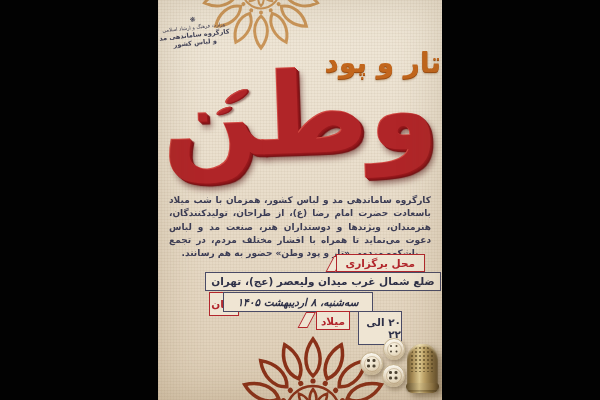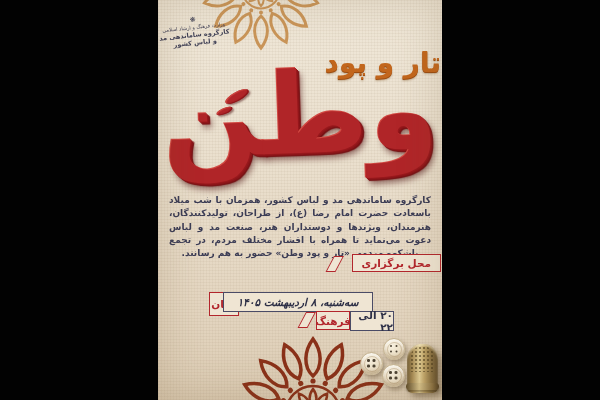--- a/index.html
+++ b/index.html
@@ -36,27 +36,27 @@
   .diac.d2{left:58px;top:108px;width:17px;height:6px;transform:rotate(-22deg);}
   .body-text{position:absolute;left:11px;right:11px;top:185px;font-size:9px;line-height:13.3px;
              font-weight:bold;color:#3b3c55;text-align:justify;text-align-last:center;}
   .bx{position:absolute;display:flex;align-items:center;justify-content:center;
       background:var(--box-cream,#efe5d3);border:1px solid #4a4b66;color:#2e3047;
       font-weight:bold;font-size:10.5px;box-sizing:border-box;}
   .bx.red{border-color:var(--accent-red,#b2262c);color:var(--accent-red,#b2262c);}
   .tail{position:absolute;background:var(--box-cream,#efe5d3);border:1px solid var(--accent-red,#b2262c);
         transform:skewX(-28deg);transform-origin:top right;box-sizing:border-box;}
   .r1-tail{left:176px;top:256px;width:10px;height:16px;}
-  .r1{left:auto;right:1px;top:254px;height:18px;padding:0 9px;}
+  .r1{left:auto;right:17px;top:254px;height:18px;padding:0 9px;}
   .r2{left:47px;right:1px;top:271.5px;height:19px;}
   .r3l{left:51px;top:291.5px;width:30px;height:24px;}
   .r3v{left:65px;top:291.5px;width:150px;height:20px;font-style:italic;}
   .r4-tail{left:148px;top:312px;width:10px;height:16px;}
   .r4l{left:158px;top:311px;width:34px;height:19px;}
-  .r4v{left:192px;top:311px;width:44px;height:20px;}
+  .r4v{left:200px;top:311px;width:44px;height:34px;}
   .btn{position:absolute;border-radius:50%;
        background:radial-gradient(circle at 38% 32%, #f8f1e0, #e9dcc2 62%, #d5c29e);
        border:1px solid #c6b593;
        box-shadow:inset 0 2px 3px rgba(255,255,255,.75), inset 0 -2px 3px rgba(140,110,70,.4),
                   2px 3px 4px rgba(80,60,30,.4);}
   .btn::before{content:"";position:absolute;width:2.6px;height:2.6px;border-radius:50%;background:#4e4434;
        left:calc(50% - 4.2px);top:calc(50% - 4.2px);
        box-shadow:5.5px 0 0 #4e4434, 0 5.5px 0 #4e4434, 5.5px 5.5px 0 #4e4434;}
   .btn::after{content:"";position:absolute;inset:2.5px;border:1px solid rgba(150,120,80,.35);border-radius:50%;}
   .b1{left:202px;top:352px;width:21px;height:21px;}
@@ -134,24 +134,25 @@
     <div class="brand">تار و پود</div>
 
     <div class="hero">وطن</div>
     <span class="diac d1"></span>
     <span class="diac d2"></span>
 
     <p class="body-text">کارگروه ساماندهی مد و لباس کشور، همزمان با شب میلاد باسعادت حضرت امام رضا (ع)، از طراحان، تولیدکنندگان، هنرمندان، ویژندها و دوستداران هنر، صنعت مد و لباس دعوت می‌نماید تا همراه با اقشار مختلف مردم، در تجمع باشکوه مردمی «تار و پود وطن» حضور به هم رسانند.</p>
 
     <span class="tail r1-tail"></span>
     <div class="bx red r1">محل برگزاری</div>
+    <div class="bx r2">ضلع شمال غرب میدان ولیعصر (عج)، تهران</div>
     <div class="bx red r3l">زمان</div>
     <div class="bx r3v">سه‌شنبه، ۸ اردیبهشت ۱۴۰۵</div>
     <span class="tail r4-tail"></span>
-    <div class="bx red r4l">فرهنگ</div>
+    <div class="bx red r4l">میلاد</div>
     <div class="bx r4v">۲۰ الی ۲۲</div>
 
     <svg class="mandala bottom" viewBox="-80 -80 160 160">
       <g stroke="#8a3119" stroke-width="3.5" fill="none">
         <path d="M0,-74 C9,-62 10,-46 0,-37 C-10,-46 -9,-62 0,-74 Z" transform="rotate(0)"></path>
       <path d="M0,-74 C9,-62 10,-46 0,-37 C-10,-46 -9,-62 0,-74 Z" transform="rotate(22.5)"></path>
           <path d="M0,-74 C9,-62 10,-46 0,-37 C-10,-46 -9,-62 0,-74 Z" transform="rotate(45)"></path>
           <path d="M0,-74 C9,-62 10,-46 0,-37 C-10,-46 -9,-62 0,-74 Z" transform="rotate(67.5)"></path>
           <path d="M0,-74 C9,-62 10,-46 0,-37 C-10,-46 -9,-62 0,-74 Z" transform="rotate(90)"></path>
           <path d="M0,-74 C9,-62 10,-46 0,-37 C-10,-46 -9,-62 0,-74 Z" transform="rotate(112.5)"></path>

